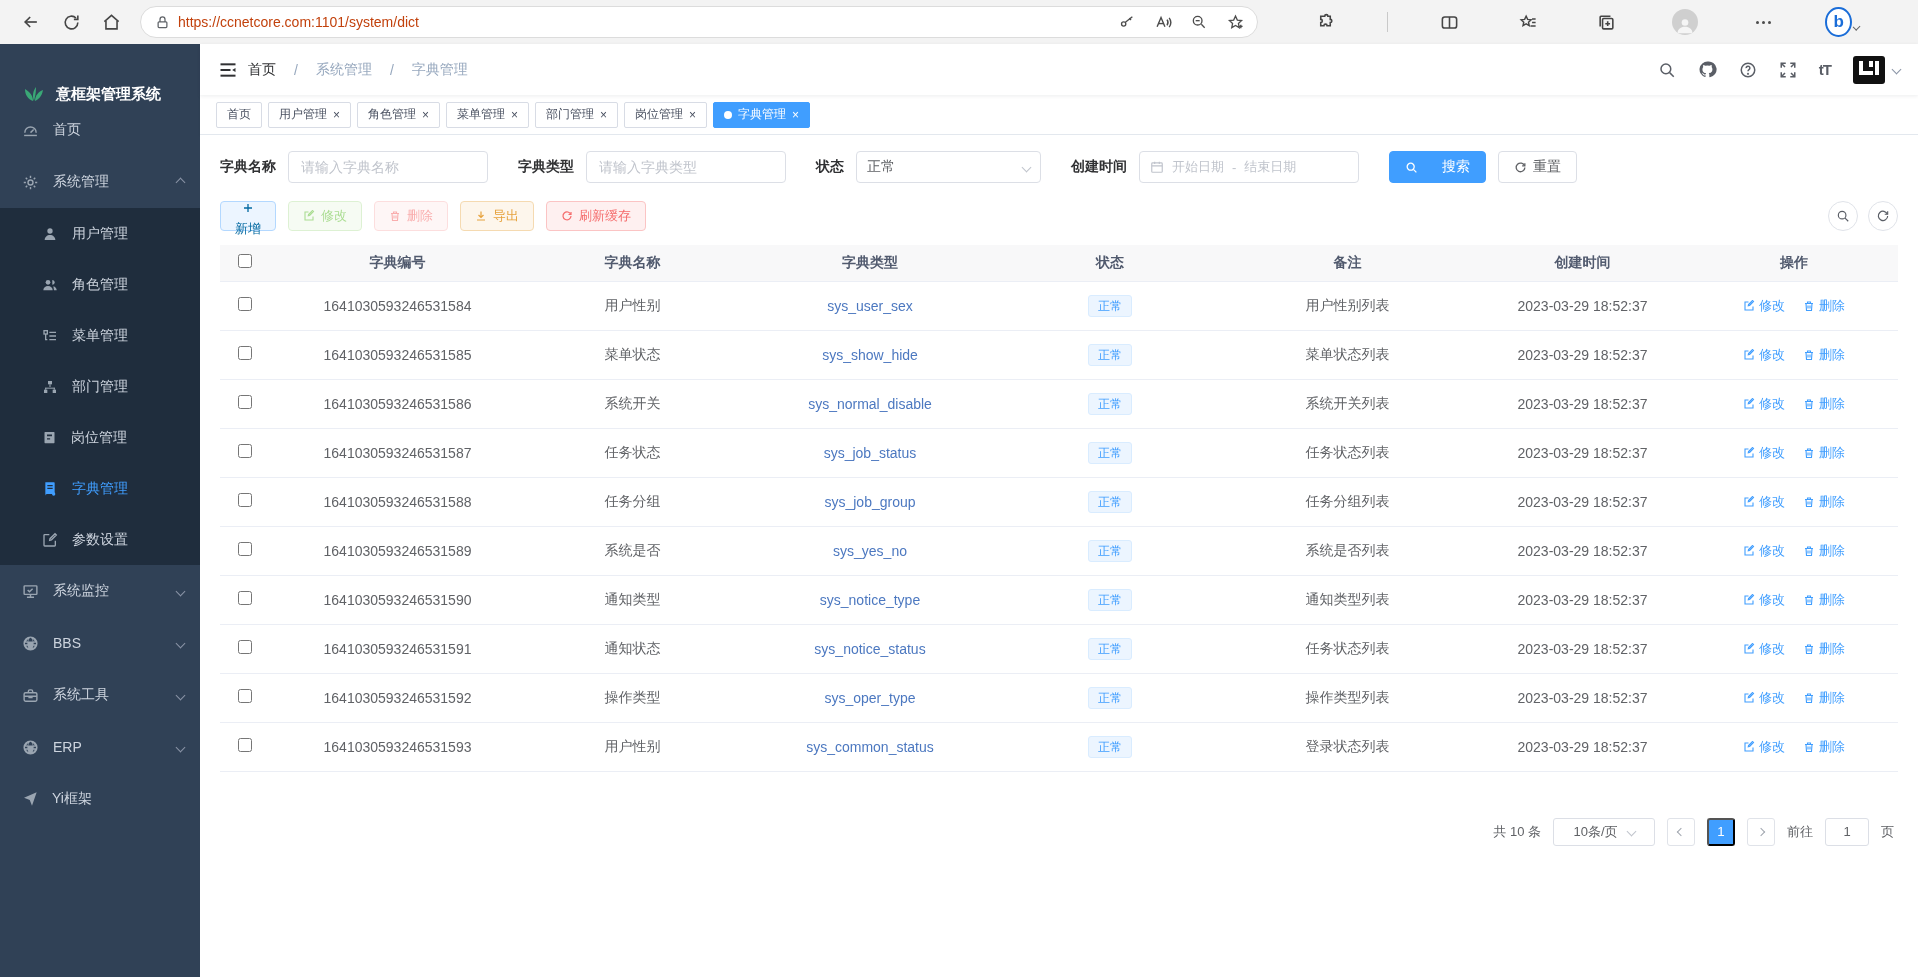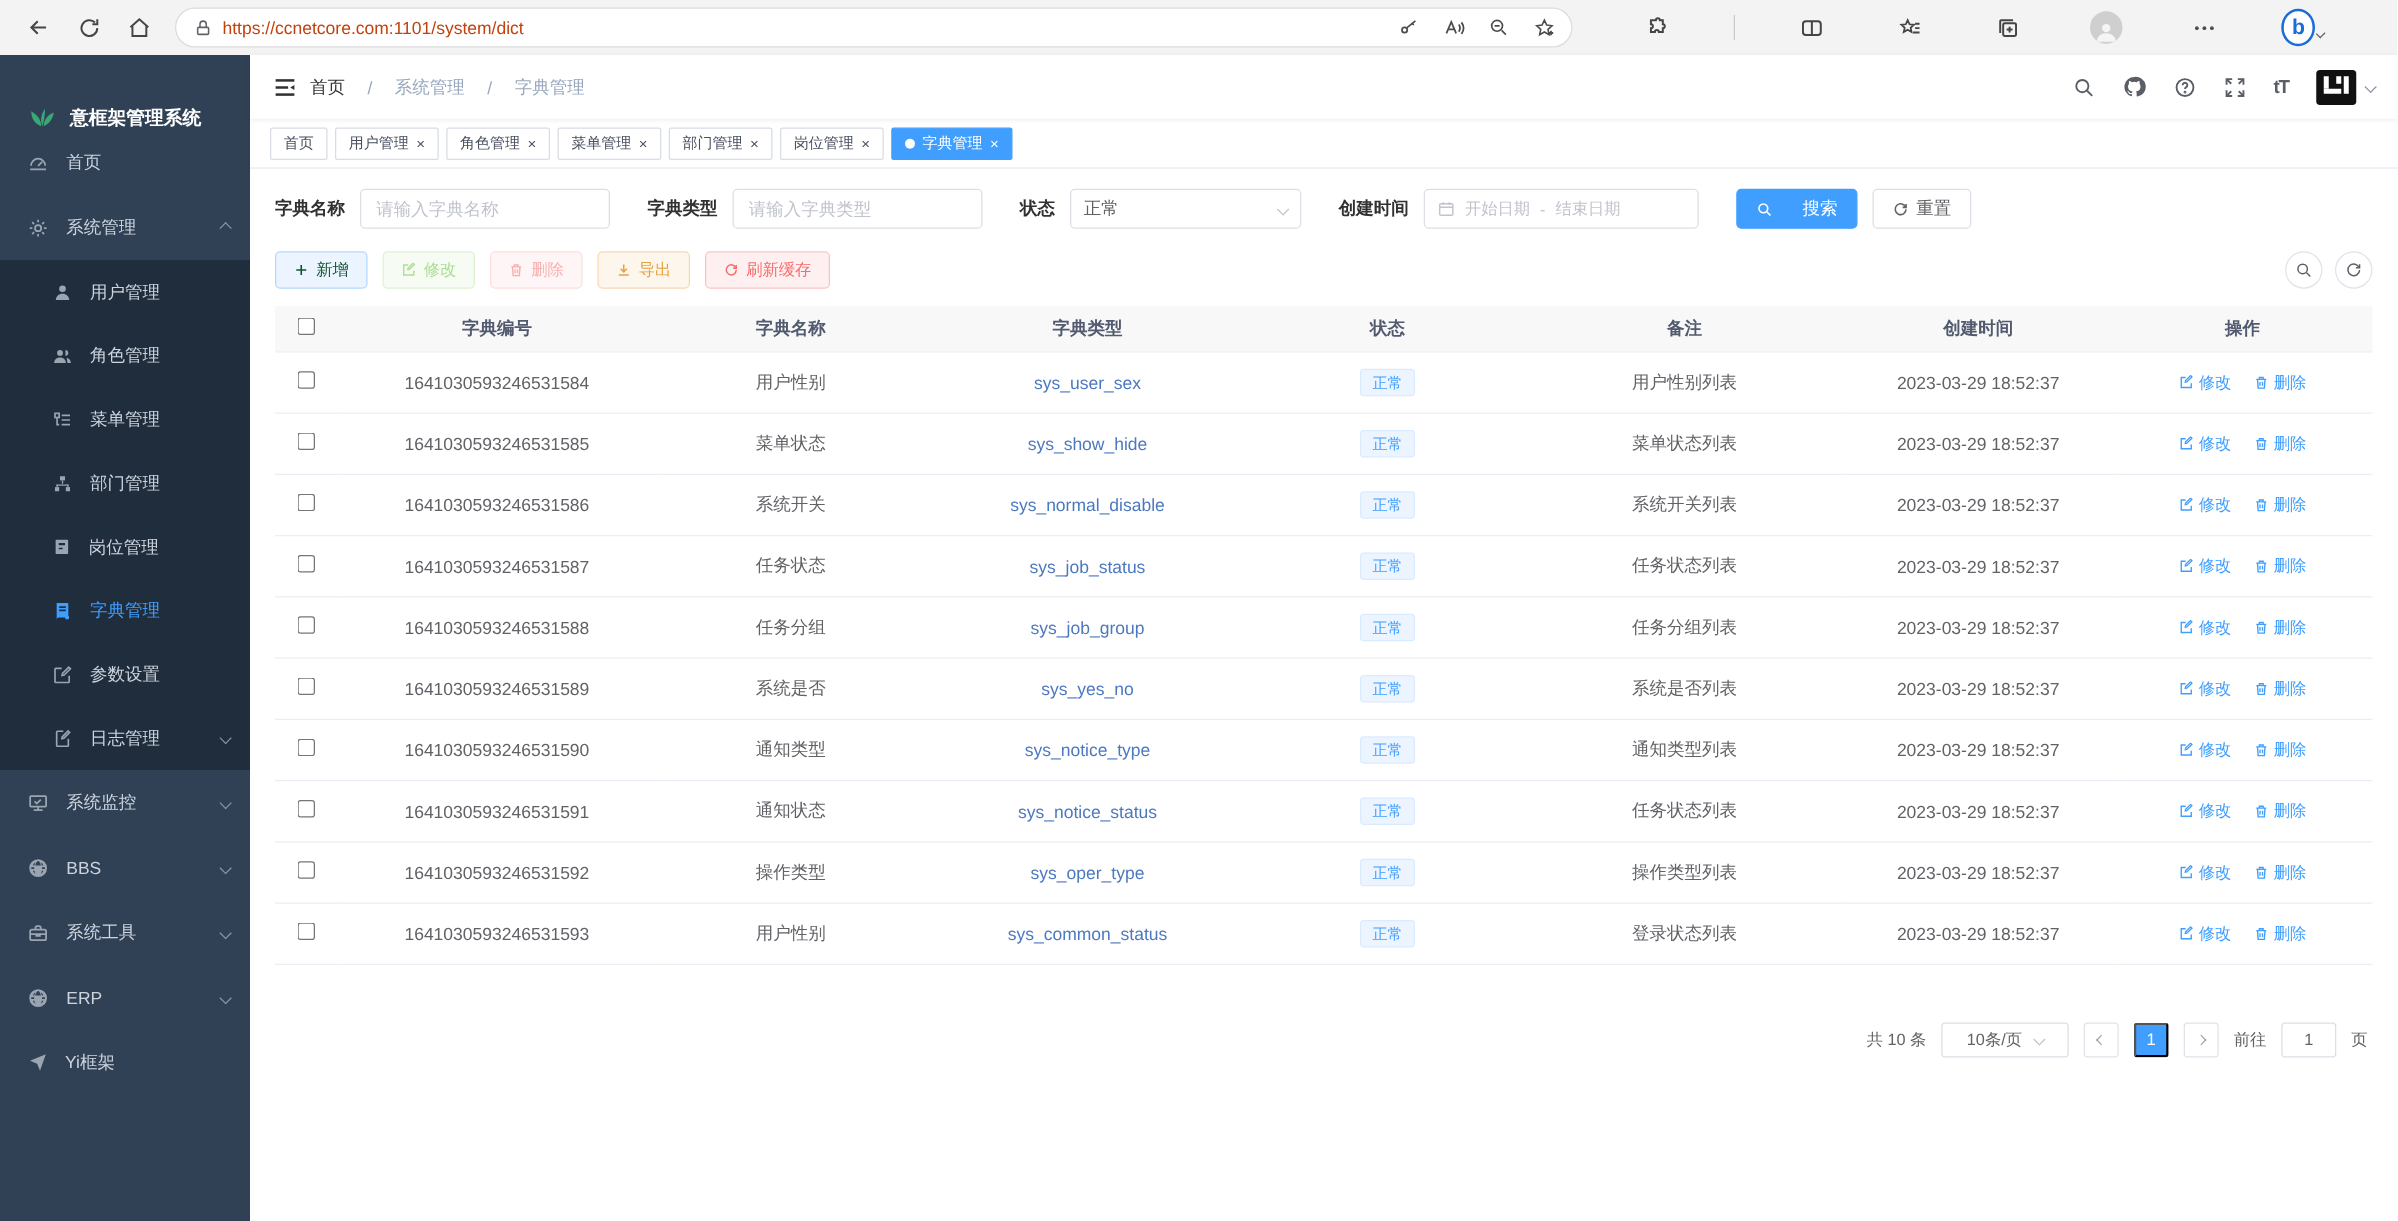--- a/index.html
+++ b/index.html
@@ -74,21 +74,21 @@
   .fselect { width:185px; height:32px; border:1px solid #dcdfe6; border-radius:4px; padding:0 10px; display:flex; align-items:center; color:#606266; cursor:pointer; }
   .fselect .chev { border-color:#c0c4cc; margin-left:auto; }
   .daterange { width:220px; height:32px; border:1px solid #dcdfe6; border-radius:4px; display:flex; align-items:center; padding:0 10px; gap:8px; color:#c0c4cc; font-size:13px; cursor:pointer; }
   .daterange .sep { color:#c0c4cc; }
   .btn { height:32px; border-radius:4px; border:1px solid #dcdfe6; background:#fff; color:#606266; display:inline-flex; align-items:center; gap:6px; padding:0 15px; font-size:14px; cursor:pointer; font-family:inherit; }
   .btn-primary { background:#409eff; border-color:#409eff; color:#fff;gap:24px; }
   .btn + .btn { margin-left:12px; }
 
   .toolbar-row { display:flex; align-items:center; margin-bottom:14px; }
   .tbtn { height:30px; border-radius:4px; display:inline-flex; align-items:center; gap:6px; padding:0 14px; font-size:13px; cursor:pointer; margin-right:12px; border:1px solid; font-family:inherit; }
-  .tbtn.add { background:#ecf5ff; border-color:#b3d8ff; color:#14532d; }
+  .tbtn.add { background:#ecf5ff; border-color:#b3d8ff; color:#0369a1;flex-direction:column; }
   .tbtn.edit { background:#f0f9eb; border-color:#c2e7b0; color:#67c23a; opacity:.55; cursor:not-allowed; }
   .tbtn.del { background:#fef0f0; border-color:#fbc4c4; color:#f56c6c; opacity:.55; cursor:not-allowed; }
   .tbtn.exp { background:#fdf6ec; border-color:#f5dab1; color:#e6a23c;font-family:Liberation Serif, serif; }
   .tbtn.cache { background:#fef0f0; border-color:#fbc4c4; color:#f56c6c; }
   .tool-right { margin-left:auto; display:flex; gap:10px; }
   .circ { width:30px; height:30px; border-radius:50%; border:1px solid #e0e3e9; background:#fff; color:#5a5e66; display:flex; align-items:center; justify-content:center; cursor:pointer; }
 
   table { width:100%; border-collapse:collapse; table-layout:fixed; }
   thead th { background:#f8f8f9; color:#515a6e; font-weight:bold; height:36px; font-size:14px; border-bottom:1px solid #ebeef5; }
   tbody td { height:49px; text-align:center; color:#606266; border-bottom:1px solid #ebeef5; font-size:14px; white-space:nowrap; overflow:hidden; }
@@ -333,30 +333,20 @@
         </div>
         <div class="menu-item">
           <span class="mic">
               <svg width="16" height="16" viewBox="0 0 24 24" fill="none" stroke="currentColor" stroke-width="2">
                 <path d="M20 13v7a1 1 0 0 1-1 1H4a1 1 0 0 1-1-1V5a1 1 0 0 1 1-1h7"></path>
                 <path d="m14 12 7.5-7.5-2-2L12 10l-.5 2.5z"></path>
               </svg>
             </span>
           <span>参数设置</span>
         </div>
-        <div class="menu-item">
-          <span class="mic">
-              <svg width="16" height="16" viewBox="0 0 24 24" fill="none" stroke="currentColor" stroke-width="2">
-                <path d="M19 12v8a1 1 0 0 1-1 1H6a1 1 0 0 1-1-1V4a1 1 0 0 1 1-1h7"></path>
-                <path d="m13.5 11.5 7-7-1.8-1.8-7 7-.4 2.2z"></path>
-              </svg>
-            </span>
-          <span>日志管理</span>
-          <span class="chev down"></span>
-        </div>
       </div>
       <div class="menu-item">
         <span class="mic">
             <svg width="17" height="17" viewBox="0 0 24 24" fill="none" stroke="currentColor" stroke-width="2">
               <rect x="3" y="4" width="18" height="12" rx="1"></rect>
               <path d="M12 16v4M7 20h10M8 10l2.5 2.5L15 8"></path>
             </svg>
           </span>
         <span>系统监控</span>
         <span class="chev down"></span>

